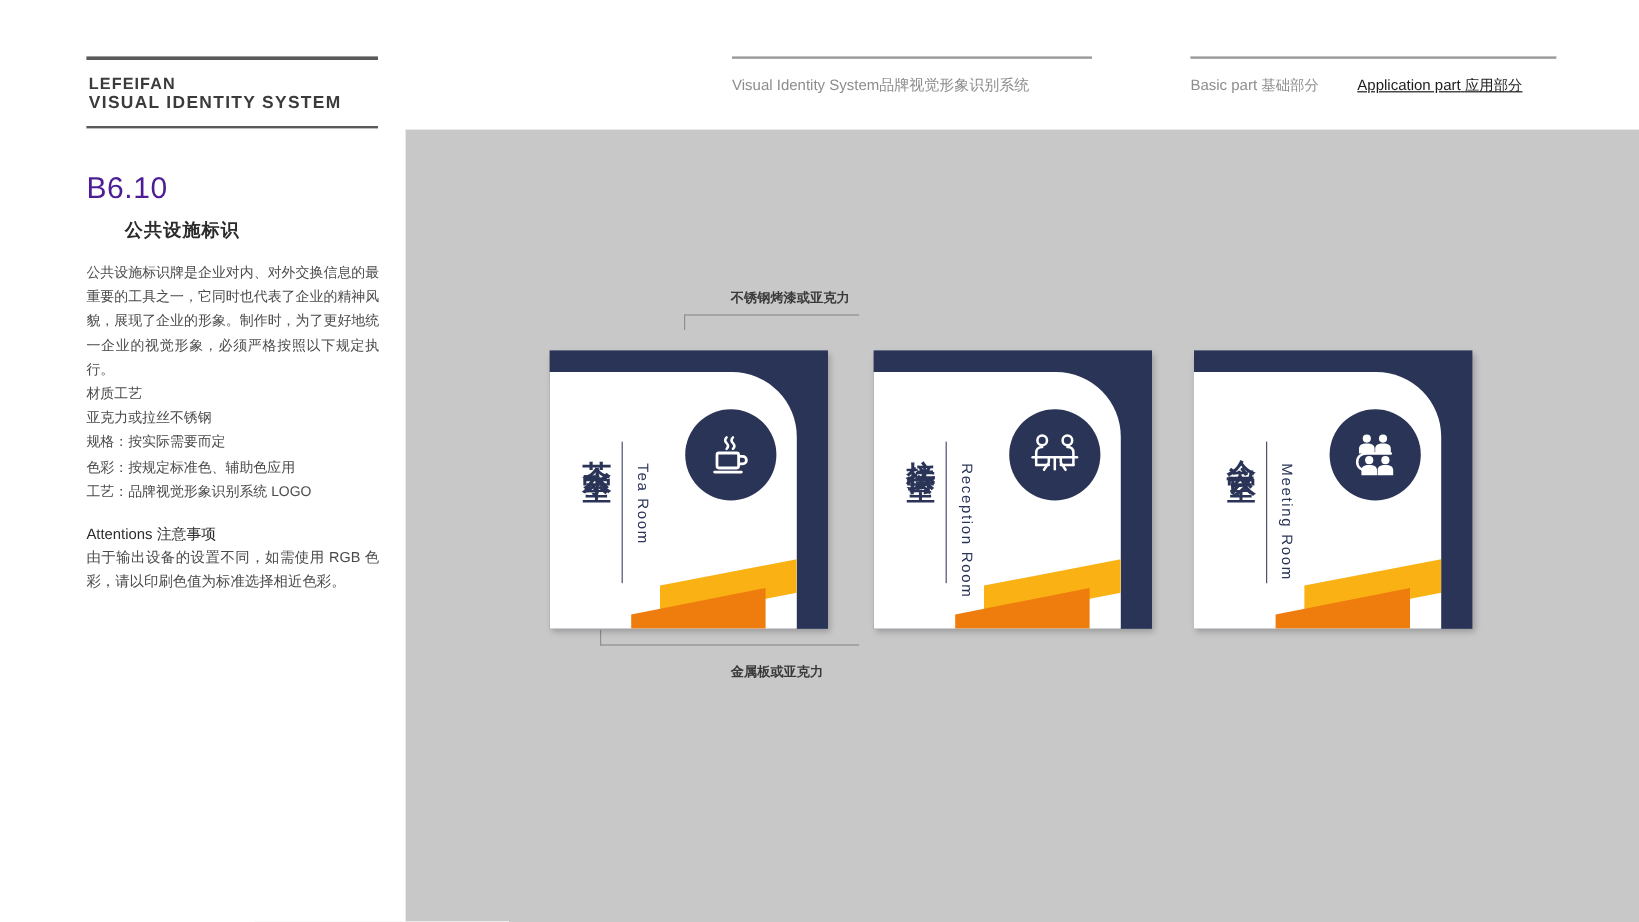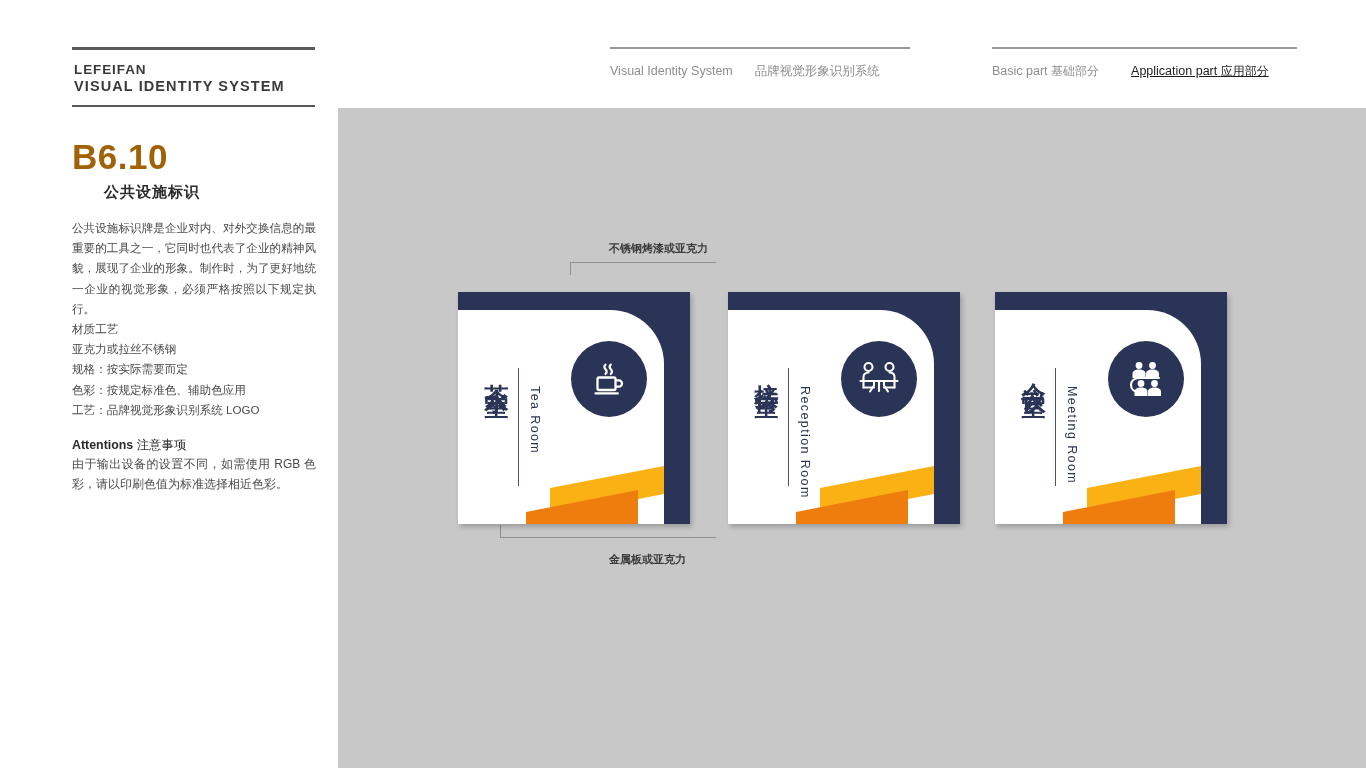--- a/index.html
+++ b/index.html
@@ -24,33 +24,33 @@
   .brand-line2 { font-size: 14.5px; letter-spacing: 1.1px; }
 
   .nav-group { position: absolute; top: 47px; }
   .nav-group .nav-rule { height: 2px; background: #9a9a9a; }
   .nav-items { display: flex; align-items: baseline; padding-top: 14px; }
   .nav-item { white-space: nowrap; color: #8d8d8d; font-size: 12.5px; }
   .nav-item .cn { font-size: 12px; text-align: right; }
   .nav-item.active { color: #1d1d1d; font-weight: 400; text-decoration: underline; }
 
   #nav-left { left: 610px; width: 300px; }
-  #nav-left .nav-item + .nav-item { margin-left: 22px; }
+  #nav-left .nav-item + .nav-item { }
   #nav-right { left: 992px; width: 305px; }
   #nav-right .nav-item + .nav-item { margin-left: 32px; }
 
   
   .sidebar { position: absolute; left: 72px; top: 140px; width: 244px; }
-  .sec-code { font-size: 35px; font-weight: 700; color: #a16207; letter-spacing: 0.5px; line-height: 34px; }
+  .sec-code { font-size: 25px; font-weight: 400; color: #4c1d95; letter-spacing: 0.5px; line-height: 34px; }
   .sec-title { font-size: 15px; font-weight: 700; color: #2b2b2b; margin-top: 9px; letter-spacing: 1px; margin-left: 32px; }
   .sec-body { margin-top: 16px; font-size: 11.6px; color: #4a4a4a; line-height: 20.2px; text-align: justify; }
   .spec-list { margin-top: 0px; }
   .spec-line { font-size: 11.6px; color: #4a4a4a; line-height: 20.2px; }
   .attn-head { margin-top: 17px; font-size: 12.4px; color: #2b2b2b; }
-  .attn-head .en { font-weight: 700; }
+  .attn-head .en { font-weight: 400; }
   .attn-head .cn { font-weight: 400; }
   .attn-body { margin-top: 0; font-size: 12px; color: #4a4a4a; line-height: 20.2px; text-align: justify; }
 
   
   .stage { position: absolute; left: 338px; top: 108px; width: 1028px; height: 660px; background: #c8c8c8; }
 
   
   .callout-label { position: absolute; font-size: 11px; font-weight: 700; color: #3a3a3a; white-space: nowrap; }
   #callout-top-label { left: 609px; top: 241px; }
   #callout-bottom-label { left: 609px; top: 552px; }

